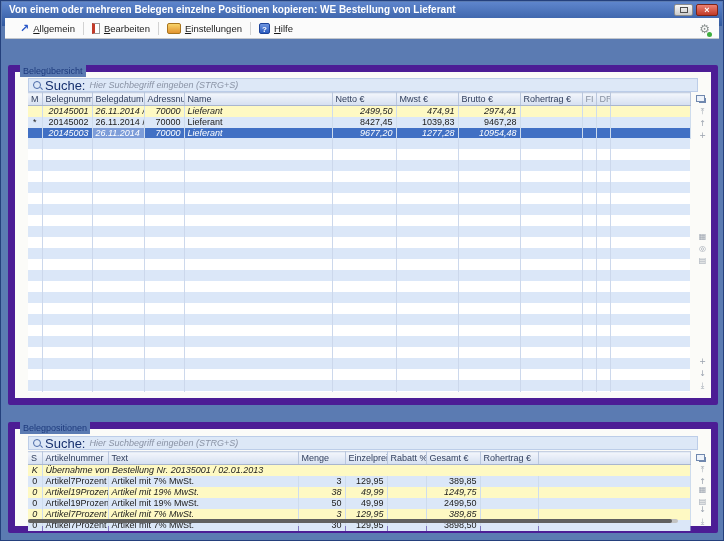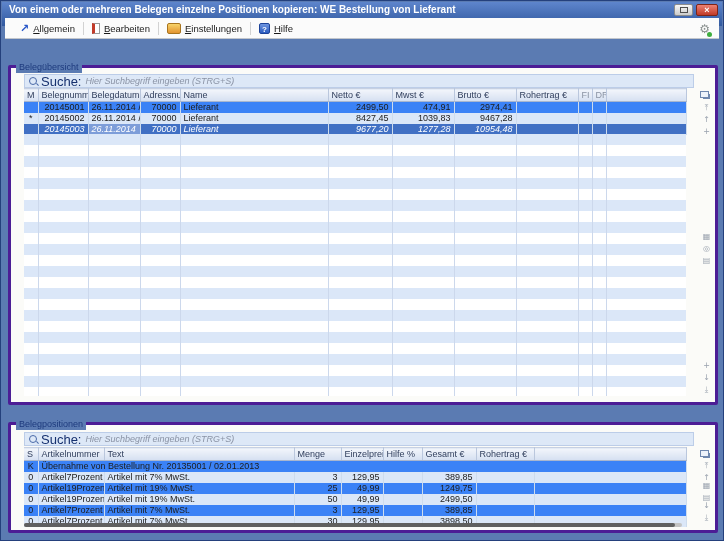--- a/index.html
+++ b/index.html
@@ -24,21 +24,21 @@
   .ic-settings{width:12px;height:9px;background:linear-gradient(#f7d36a,#e2932f);border:1px solid #a8741e;border-radius:2px;display:inline-block;}
   .ic-help{width:11px;height:11px;background:linear-gradient(#6f96e0,#2b5bc0);border:1px solid #1d4399;border-radius:2px;color:#fff;font-size:8px;font-weight:bold;text-align:center;line-height:11px;display:inline-block;box-sizing:border-box;}
   .menu-gear{margin-left:auto;margin-right:9px;position:relative;cursor:pointer;}
   .gear-glyph{font-size:12px;color:#8b9190;line-height:12px;}
   .gear-dot{position:absolute;right:-2px;bottom:0;width:5px;height:5px;background:#3fae3f;border-radius:50%;}
 
   
   .tab{position:absolute;top:40px;left:8px;height:16px;padding:0 9px;background:#f0eff3;border:1px solid #8494ac;border-bottom:none;border-radius:3px 3px 0 0;font-size:9px;line-height:15px;color:#1c1c1c;cursor:default;margin-top:42px;}
 
   
-  .groupbox{position:absolute;background:#fbfbf8;border:3px solid #4c1d95;border-radius:2px;box-sizing:border-box;}
+  .groupbox{position:absolute;background:#fbfbf8;border:7px solid #4c1d95;border-radius:2px;box-sizing:border-box;}
   .gb1{top:64px;left:7px;width:710px;height:340px;}
   .gb2{top:421px;left:7px;width:710px;height:111px;}
   .gb-label{position:absolute;top:-7px;left:5px;padding:0 3px;font-size:9px;line-height:12px;color:#1d3a7d;background:#5b7bb2;white-space:nowrap;}
 
   
   .searchbar{position:absolute;left:13px;width:670px;height:14px;background:#dde8f7;border:1px solid #bccde8;box-sizing:border-box;display:flex;align-items:center;gap:4px;padding:0 4px;}
   .sb1{top:6px;}
   .sb2{top:7px;}
   .mag{position:relative;width:6px;height:6px;border:1px solid #4a6aa8;border-radius:50%;flex:0 0 auto;}
   .mag::after{content:"";position:absolute;width:3px;height:1px;background:#4a6aa8;transform:rotate(45deg);right:-3px;bottom:-1px;}
@@ -46,21 +46,21 @@
   .searchbar input{flex:1;border:none;background:transparent;font-family:"Liberation Sans","DejaVu Sans",sans-serif;font-size:9px;color:#555;outline:none;padding:0;min-width:0;}
   .searchbar input::placeholder{color:#8a93a5;font-style:italic;opacity:1;}
 
   
   .grid{position:absolute;left:13px;width:662px;border-collapse:collapse;table-layout:fixed;font-size:9px;}
   .g1{top:20px;}
   .g2{top:22px;}
   .grid th{height:13px;background:linear-gradient(#f3f6fb,#d5dff1);color:#33415f;font-weight:normal;text-align:left;padding:0 3px;border-right:1px solid #bac7dd;border-top:1px solid #c6d0e2;border-bottom:1px solid #a9b6ce;overflow:hidden;white-space:nowrap;box-sizing:border-box;}
   .grid th.dim{color:#8a93a3;}
   .grid td{height:11px;line-height:11px;padding:0 3px;border-right:1px solid rgba(170,195,228,.55);overflow:hidden;white-space:nowrap;color:#1c1c1c;box-sizing:border-box;}
-  .row-white td{background:#3b82f6;}
+  .row-white td{background:#fef9c3;font-style:italic;}
   .row-blue td{background:#dbe7f8;}
   .row-sel td{background:#4170c4;color:#fff;font-style:italic;}
   .row-sel td.cell-focus{background:#7d9dd9;}
   .num{text-align:right;}
   .ctr{text-align:center;}
 
   
   .stripes{position:absolute;top:66px;left:13px;width:662px;bottom:6px;
     background-image:
       linear-gradient(#ccd8ec,#ccd8ec),linear-gradient(#ccd8ec,#ccd8ec),linear-gradient(#ccd8ec,#ccd8ec),
@@ -265,21 +265,21 @@
           <col style="width:58px">
         <col style="width:152px">
       </colgroup>
       <thead>
         <tr>
           <th>S</th>
           <th>Artikelnummer</th>
           <th>Text</th>
           <th>Menge</th>
           <th>Einzelpreis €</th>
-          <th>Hilfe %</th>
+          <th>Rabatt %</th>
           <th>Gesamt €</th>
           <th>Rohertrag €</th>
           <th></th>
         </tr>
       </thead>
       <tbody>
         <tr class="row-white">
           <td class="ctr">K</td>
           <td colspan="8">Übernahme von Bestellung Nr. 20135001 / 02.01.2013</td>
         </tr>
@@ -291,21 +291,21 @@
           <td class="num">129,95</td>
           <td class="num"></td>
           <td class="num">389,85</td>
           <td class="num"></td>
           <td></td>
         </tr>
         <tr class="row-white">
           <td class="ctr">0</td>
           <td>Artikel19Prozent</td>
           <td>Artikel mit 19% MwSt.</td>
-          <td class="num">25</td>
+          <td class="num">38</td>
           <td class="num">49,99</td>
           <td class="num"></td>
           <td class="num">1249,75</td>
           <td class="num"></td>
           <td></td>
         </tr>
         <tr class="row-blue">
           <td class="ctr">0</td>
           <td>Artikel19Prozent</td>
           <td>Artikel mit 19% MwSt.</td>

